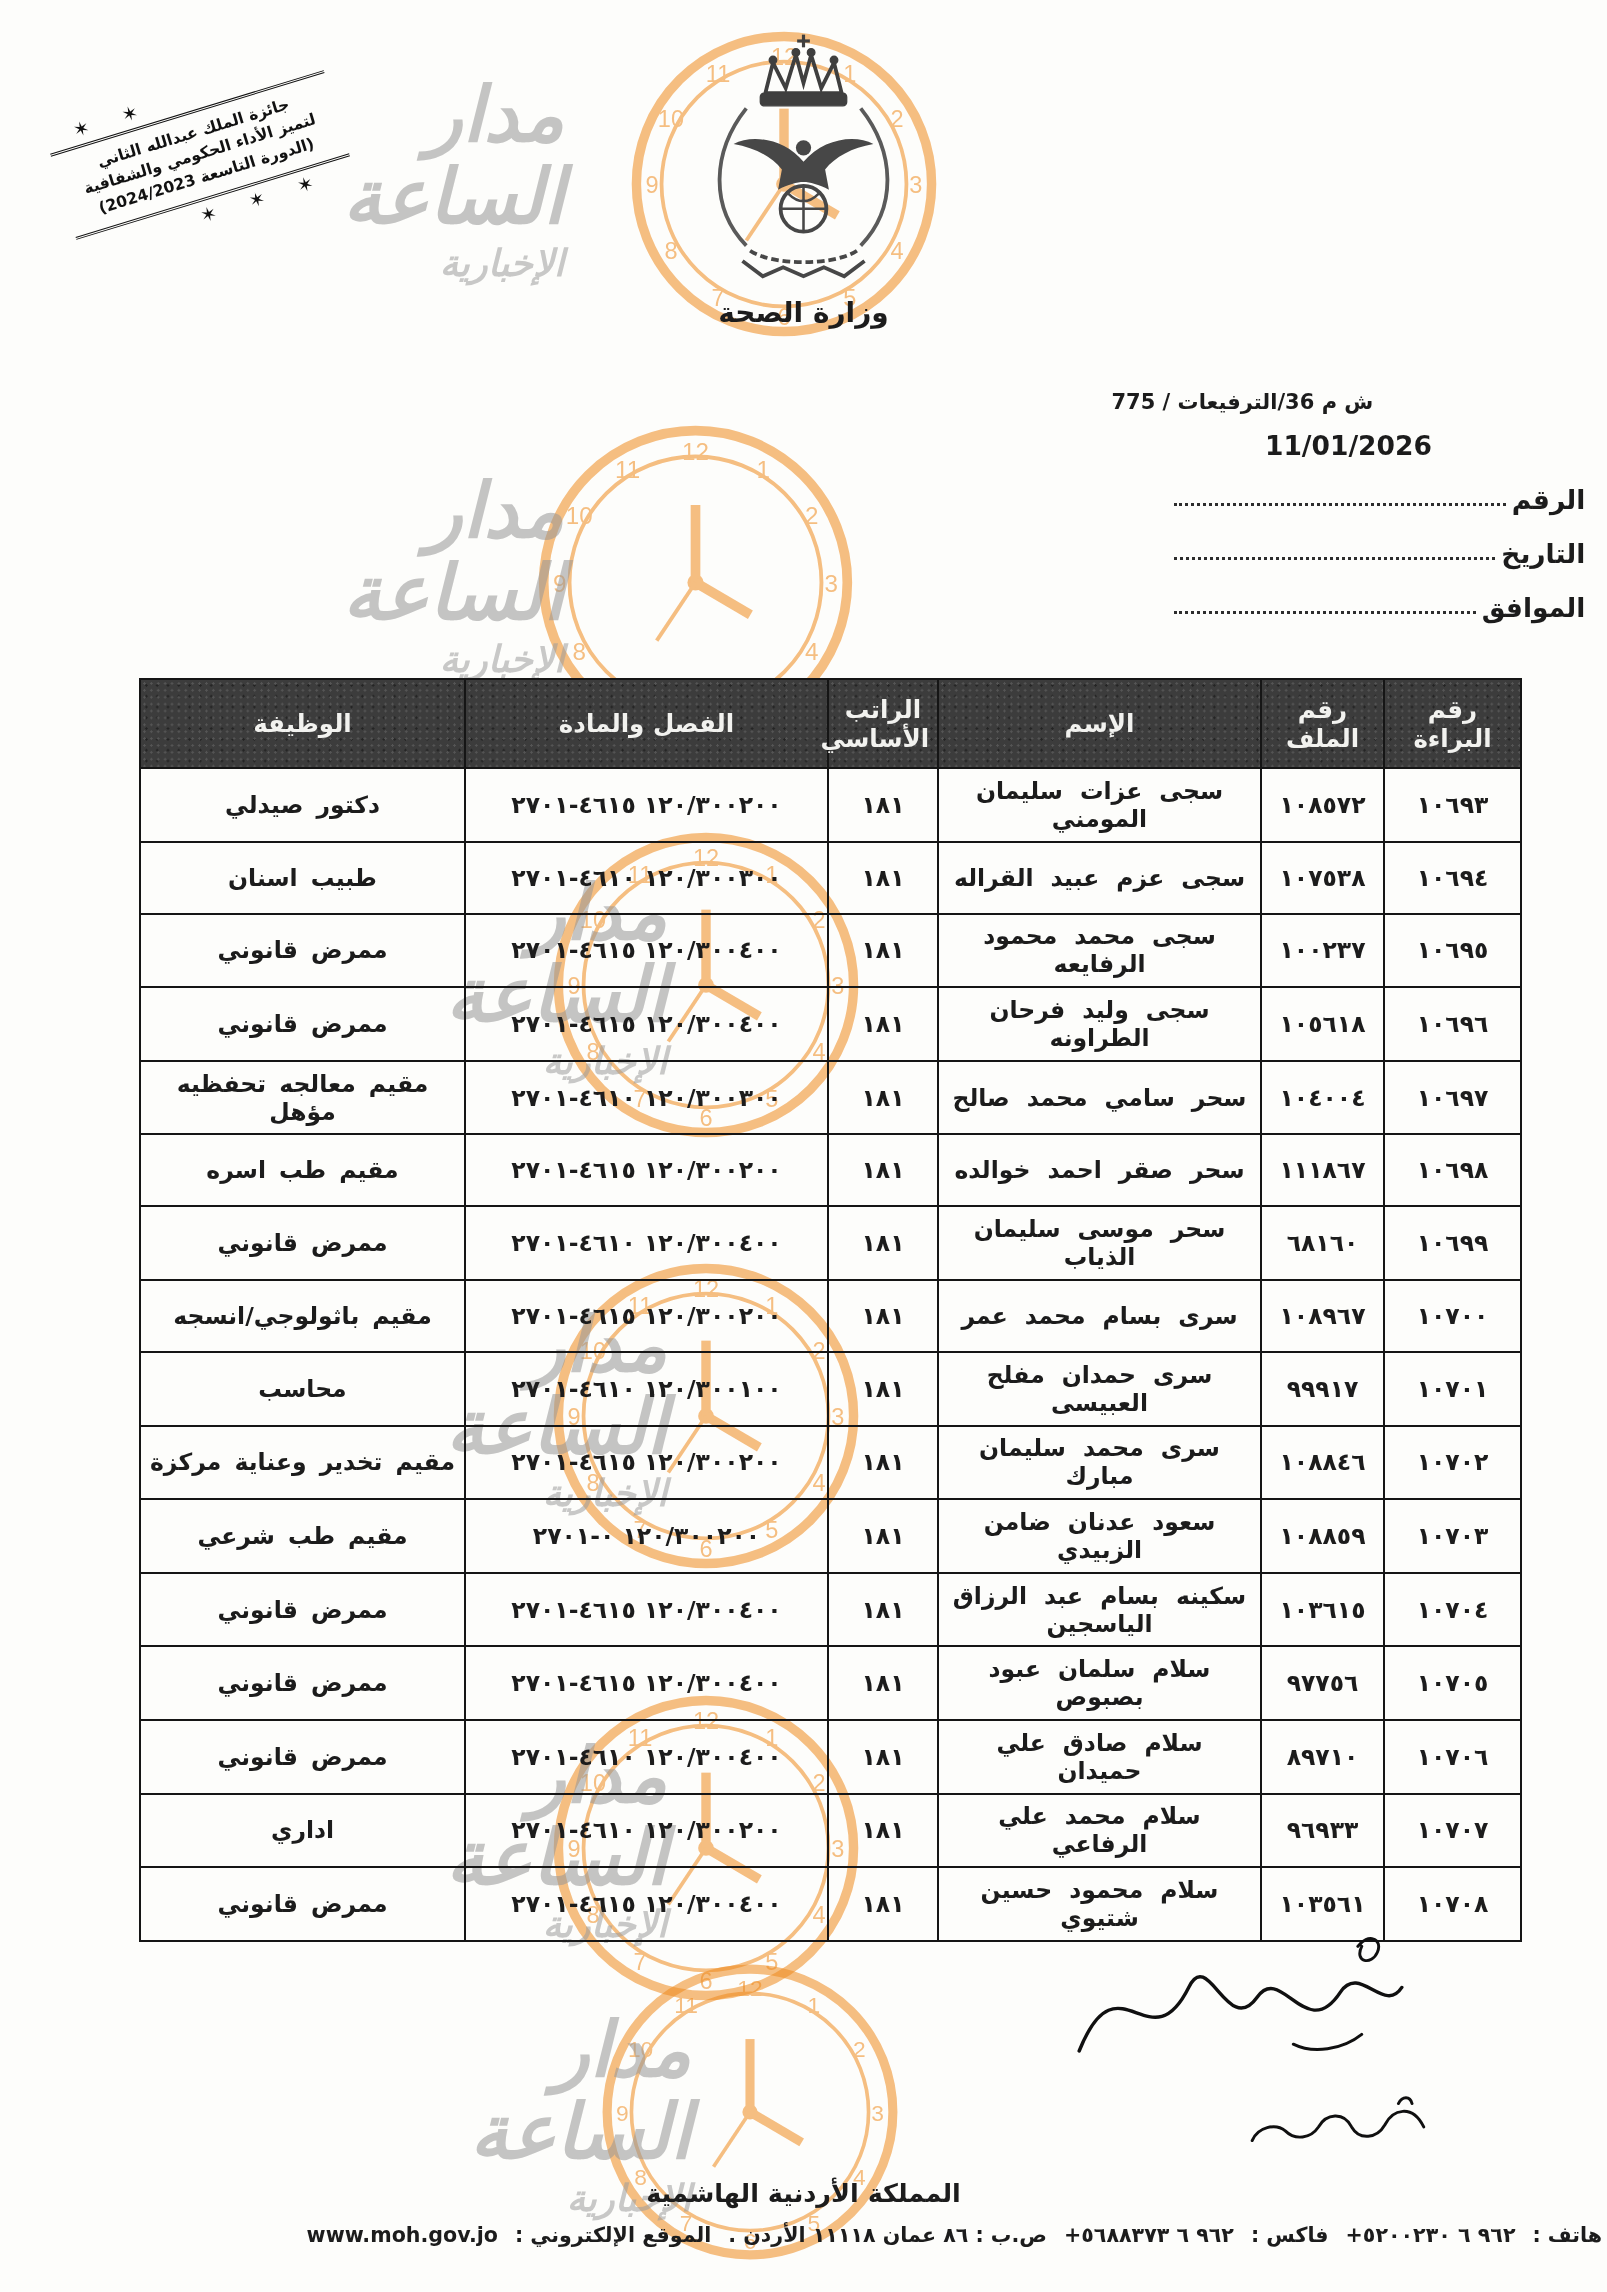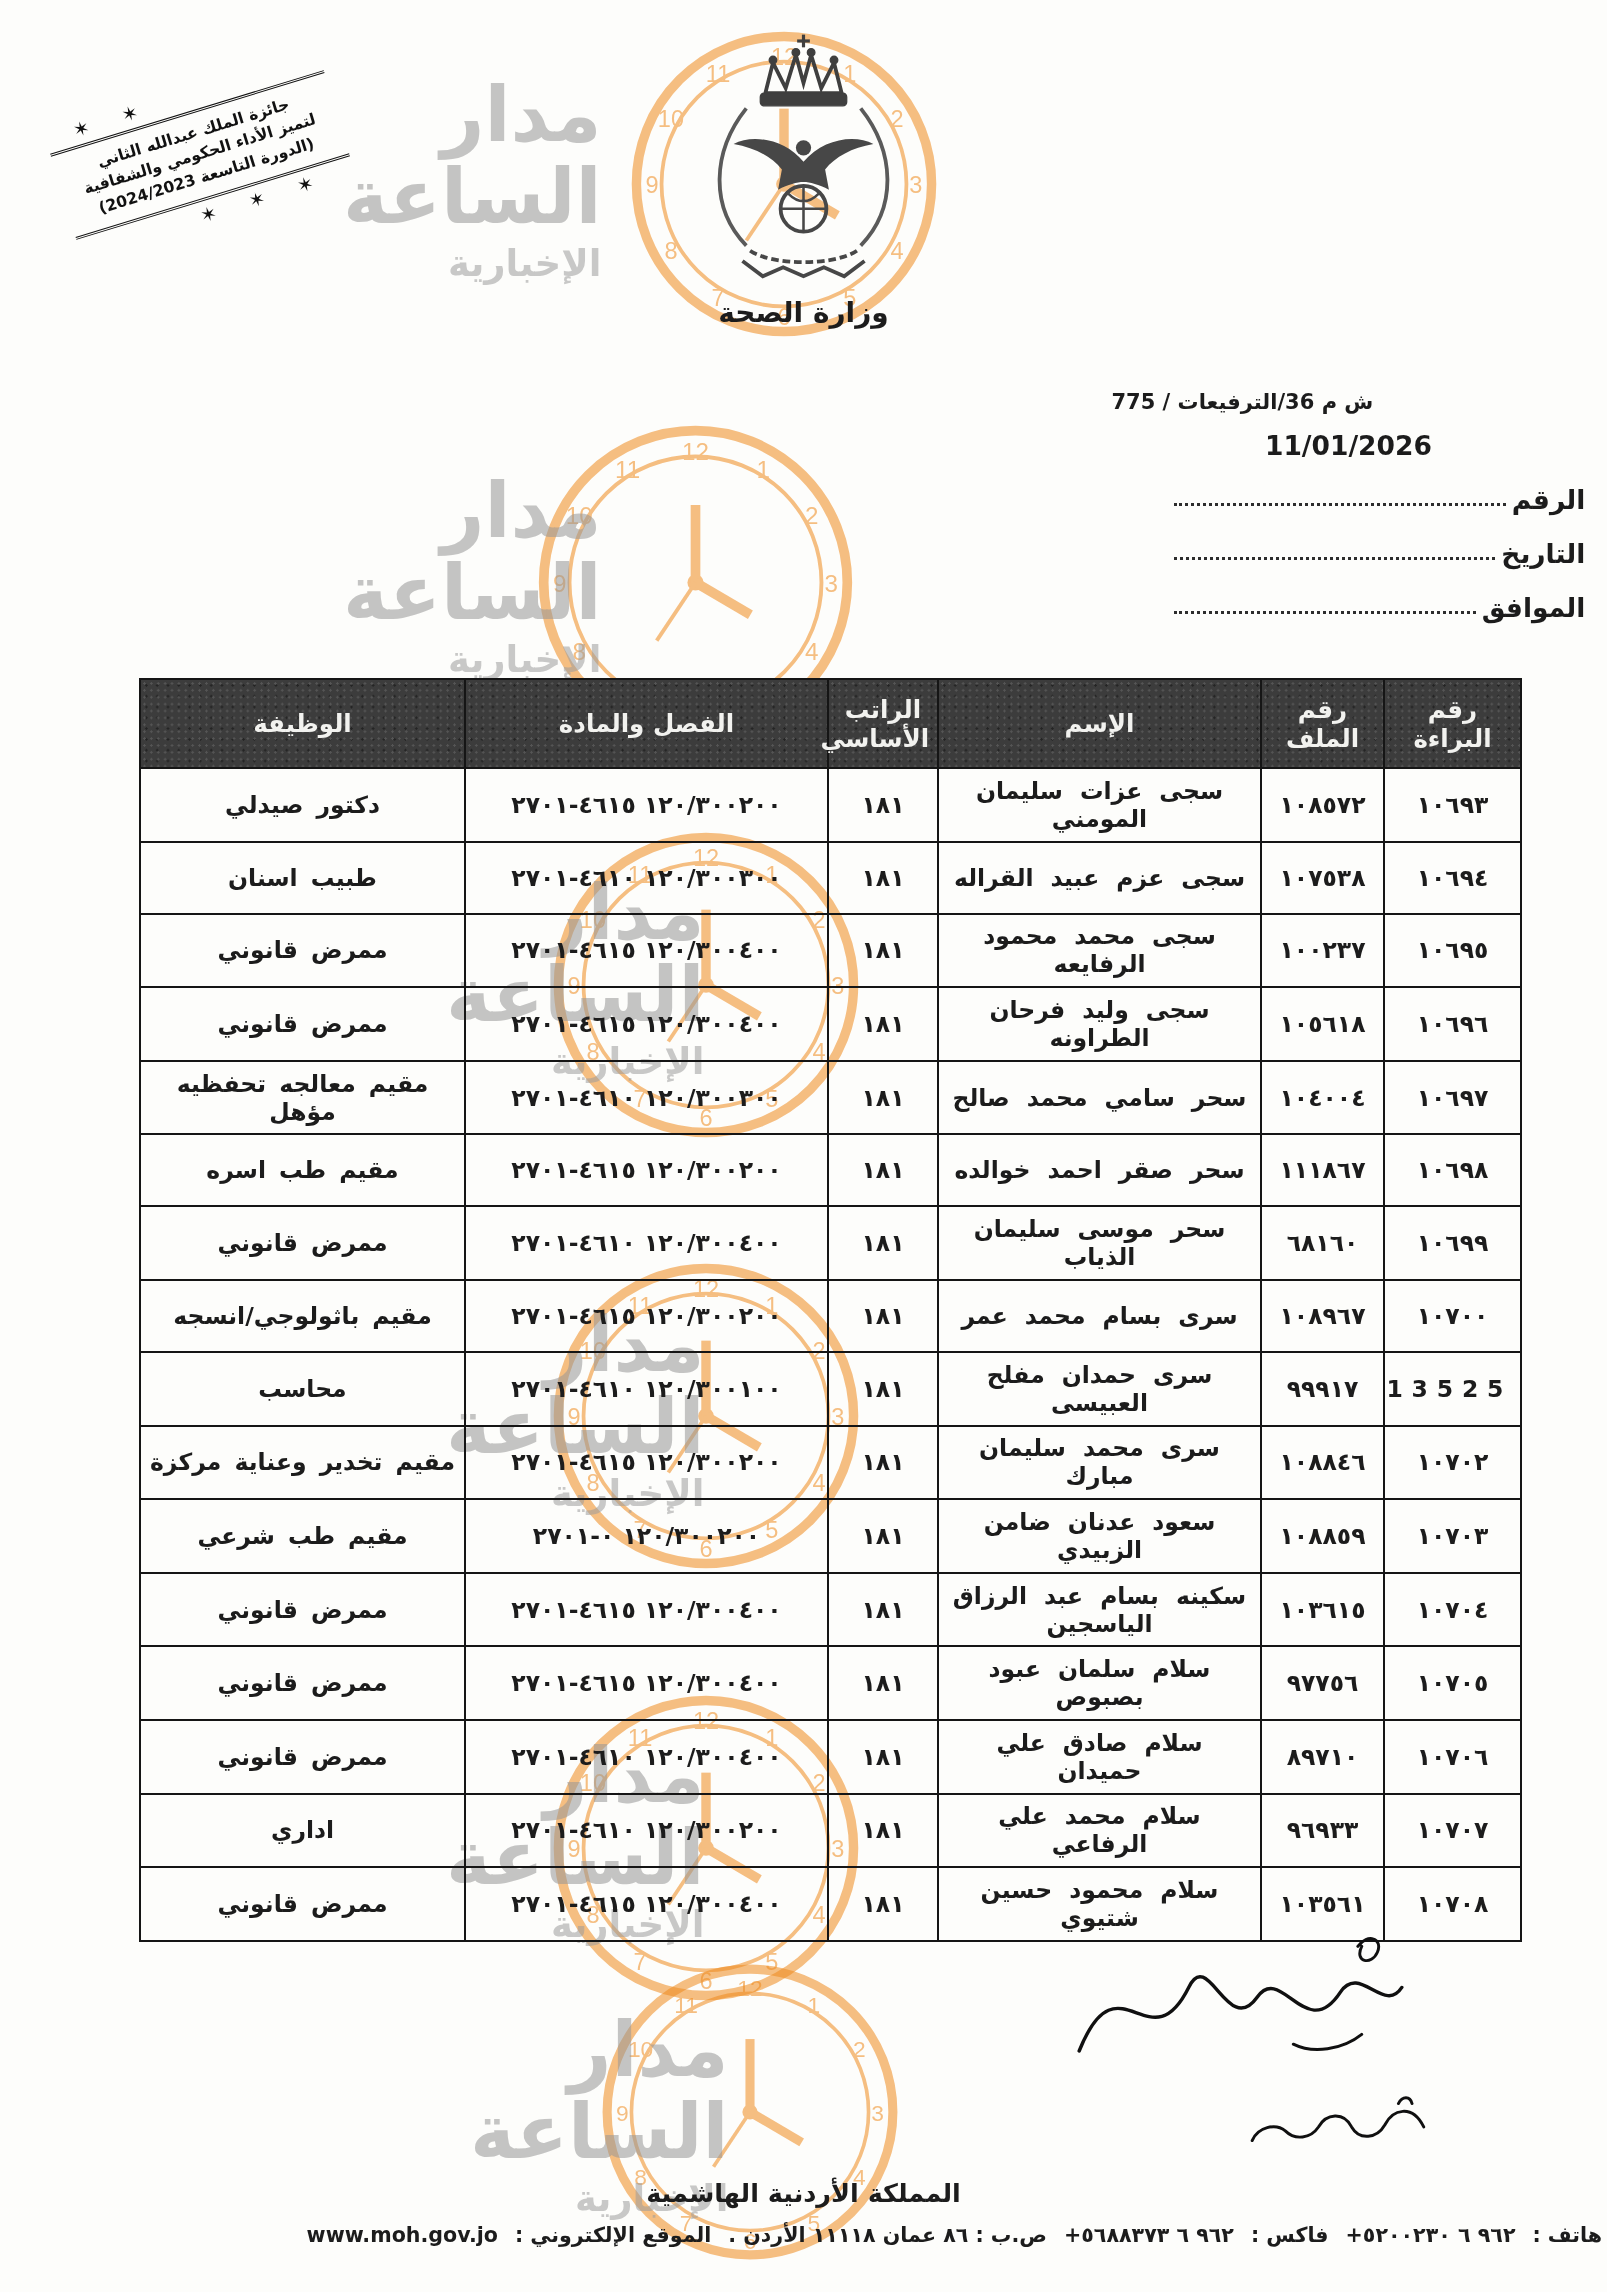--- a/index.html
+++ b/index.html
@@ -4,21 +4,21 @@
 <style>
   * { margin:0; padding:0; box-sizing:border-box; }
   body { background:#9a9a9a; }
   .page {
     position:relative; width:1607px; height:2293px; margin:0 auto;
     background:#fdfdfb; overflow:hidden; direction:rtl;
     font-family:"DejaVu Sans", sans-serif; color:#1c1c1c;
   }
   
   .wm-clock { position:absolute; z-index:0; opacity:.55; }
-  .wm-text  { position:absolute; z-index:0; opacity:.55; direction:rtl; text-align:right; }
+  .wm-text  { position:absolute; z-index:0; opacity:.55; direction:rtl; text-align:right;font-style:italic; }
   .wm-big   { font-size:76px; font-weight:800; color:#979797; line-height:1.08; }
   .wm-small { font-size:37px; font-weight:700; color:#9d9d9d; margin-top:3.9px; }
   
   .award-stamp {
     position:absolute; z-index:1; left:57px; top:84px; width:286px;
     transform:rotate(-17deg); text-align:center; font-weight:700; color:#111;
   }
   .stamp-body { border-top:3.9px double #111; border-bottom:3.9px double #111; padding:7.8px 5.9px; }
   .stamp-body div { font-size:15.7px; line-height:1.45; }
   .stars-top { font-size:19.6px; letter-spacing:13.7px; margin-bottom:2.9px; text-align:left; padding-left:29px; }
@@ -275,21 +275,21 @@
         </tr>
         <tr>
           <td class="c-decree">١٠٧٠٠</td>
           <td class="c-file">١٠٨٩٦٧</td>
           <td class="c-name">سرى بسام محمد عمر</td>
           <td class="c-salary">١٨١</td>
           <td class="c-chapter">١٢٠/٣٠٠٢٠٠ ٤٦١٥-٢٧٠١</td>
           <td class="c-job">مقيم باثولوجي/انسجه</td>
         </tr>
         <tr>
-          <td class="c-decree">13525</td>
+          <td class="c-decree">١٠٧٠١</td>
           <td class="c-file">٩٩٩١٧</td>
           <td class="c-name">سرى حمدان مفلح العبيسى</td>
           <td class="c-salary">١٨١</td>
           <td class="c-chapter">١٢٠/٣٠٠١٠٠ ٤٦١٠-٢٧٠١</td>
           <td class="c-job">محاسب</td>
         </tr>
         <tr>
           <td class="c-decree">١٠٧٠٢</td>
           <td class="c-file">١٠٨٨٤٦</td>
           <td class="c-name">سرى محمد سليمان مبارك</td>

